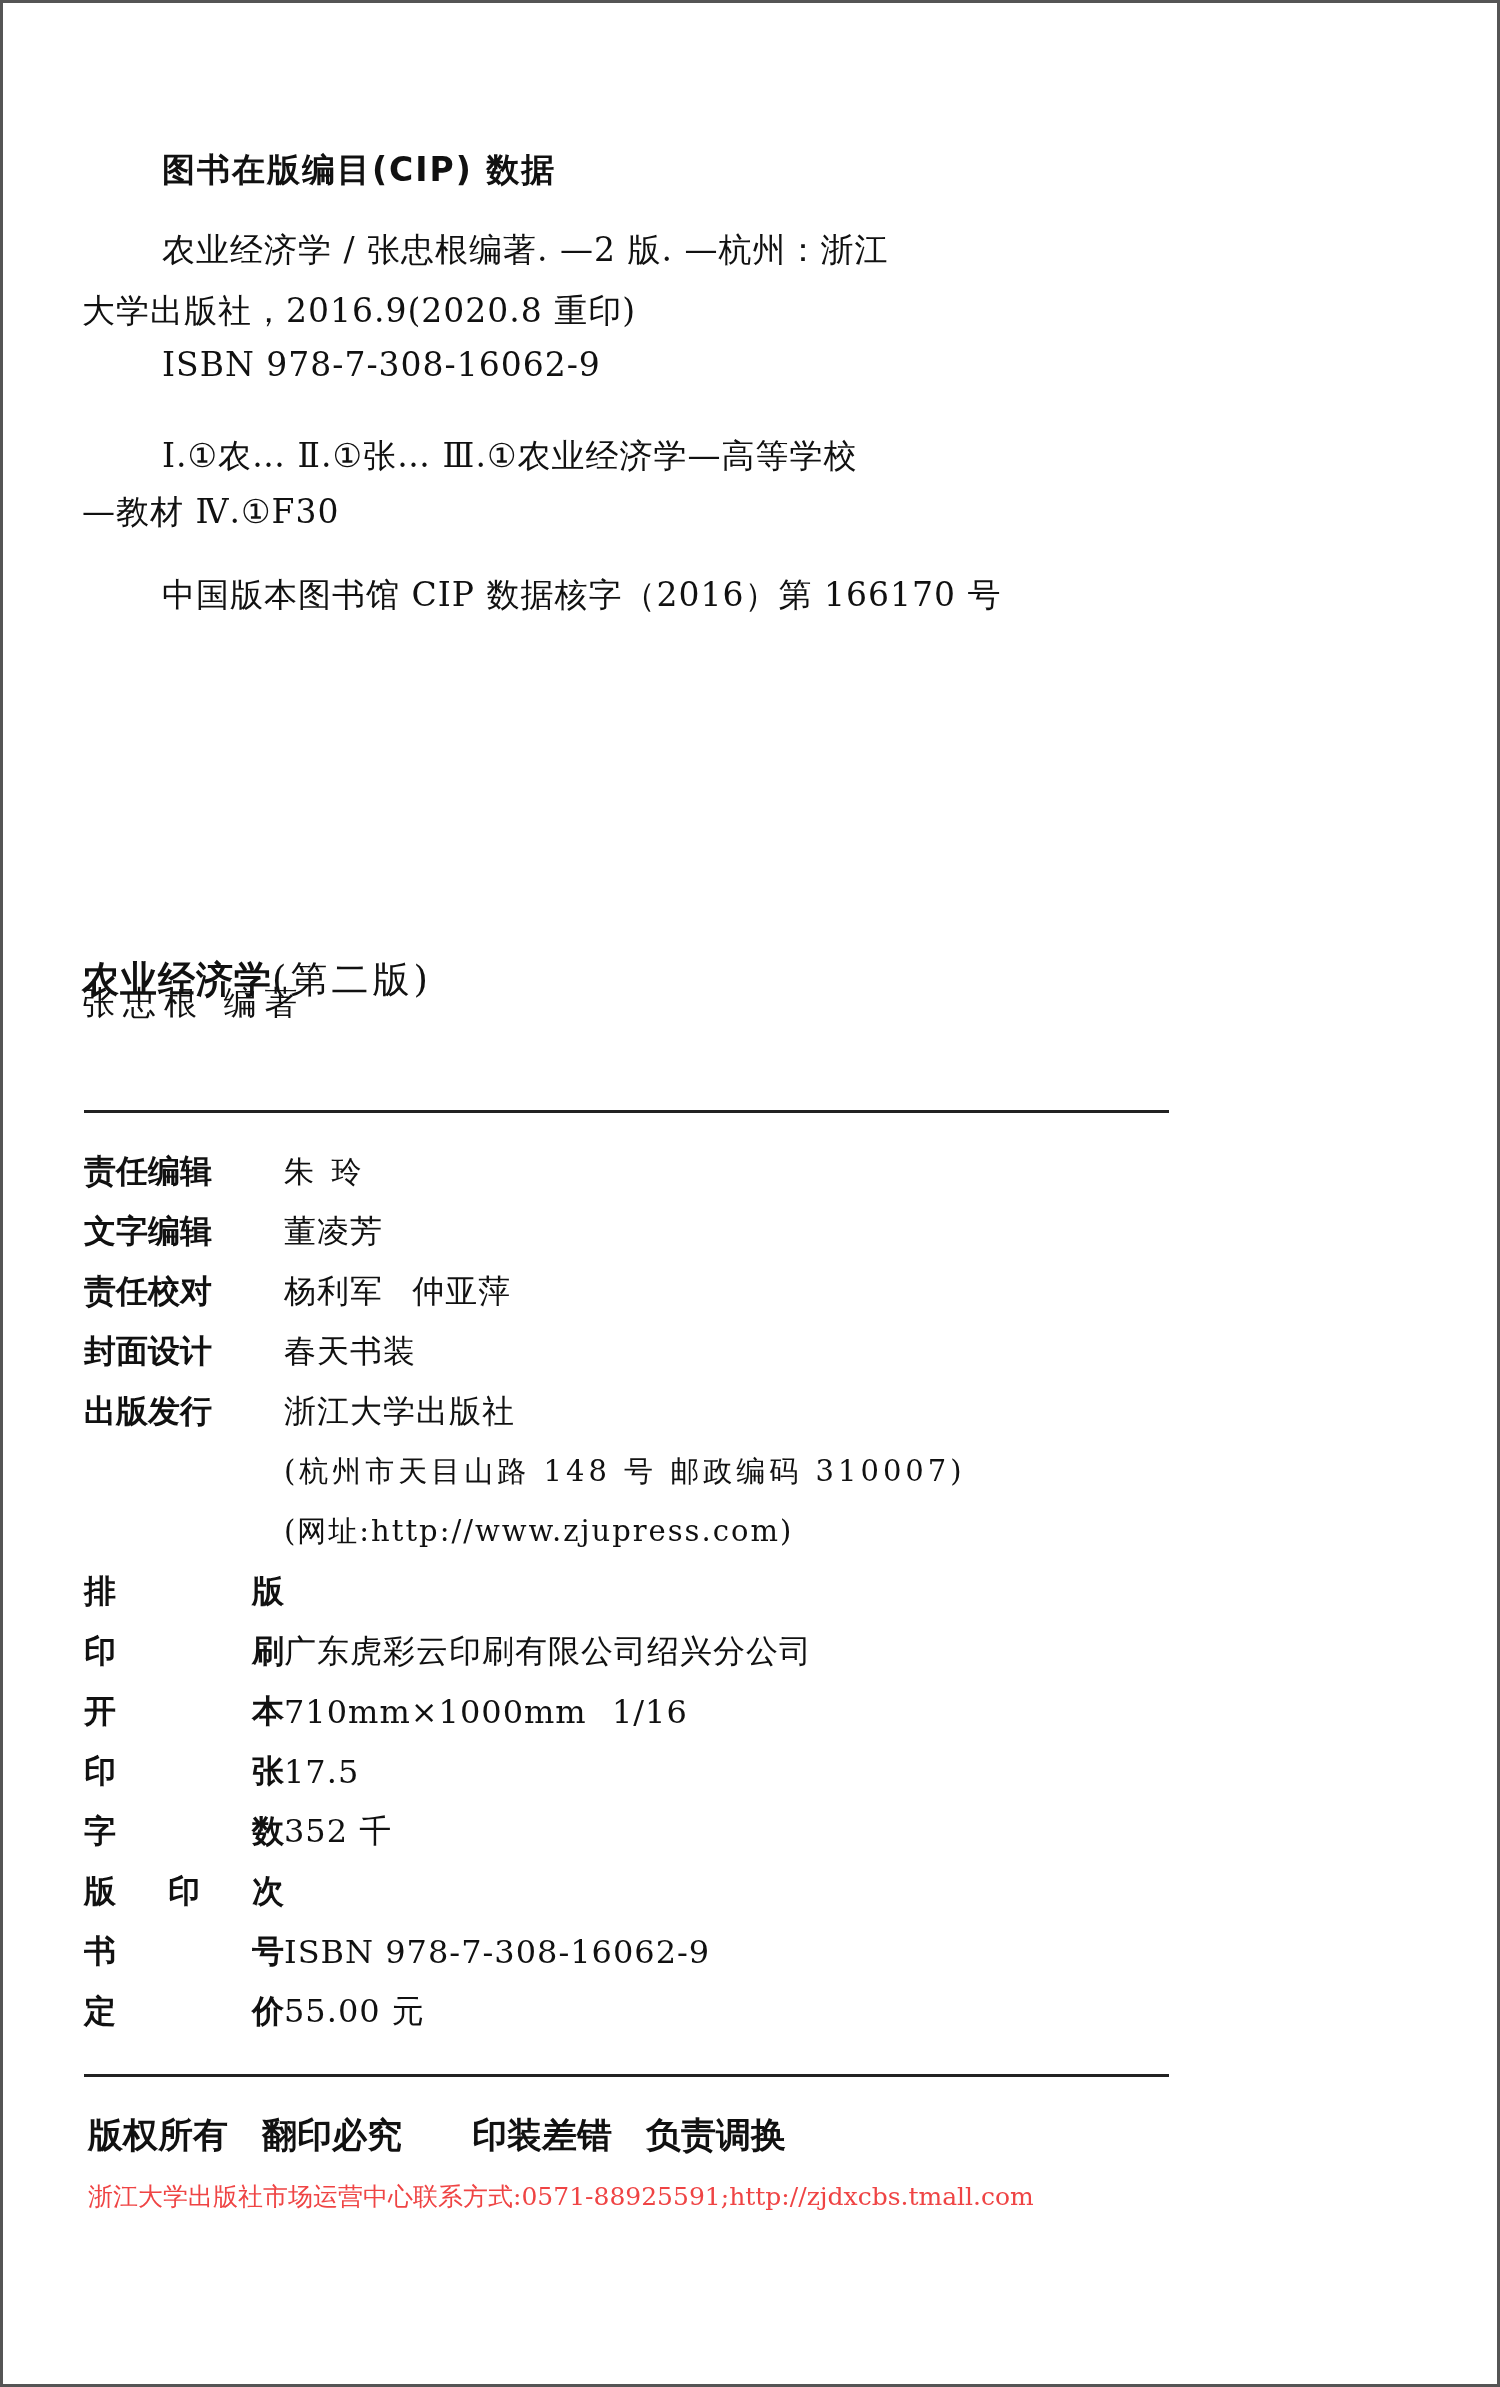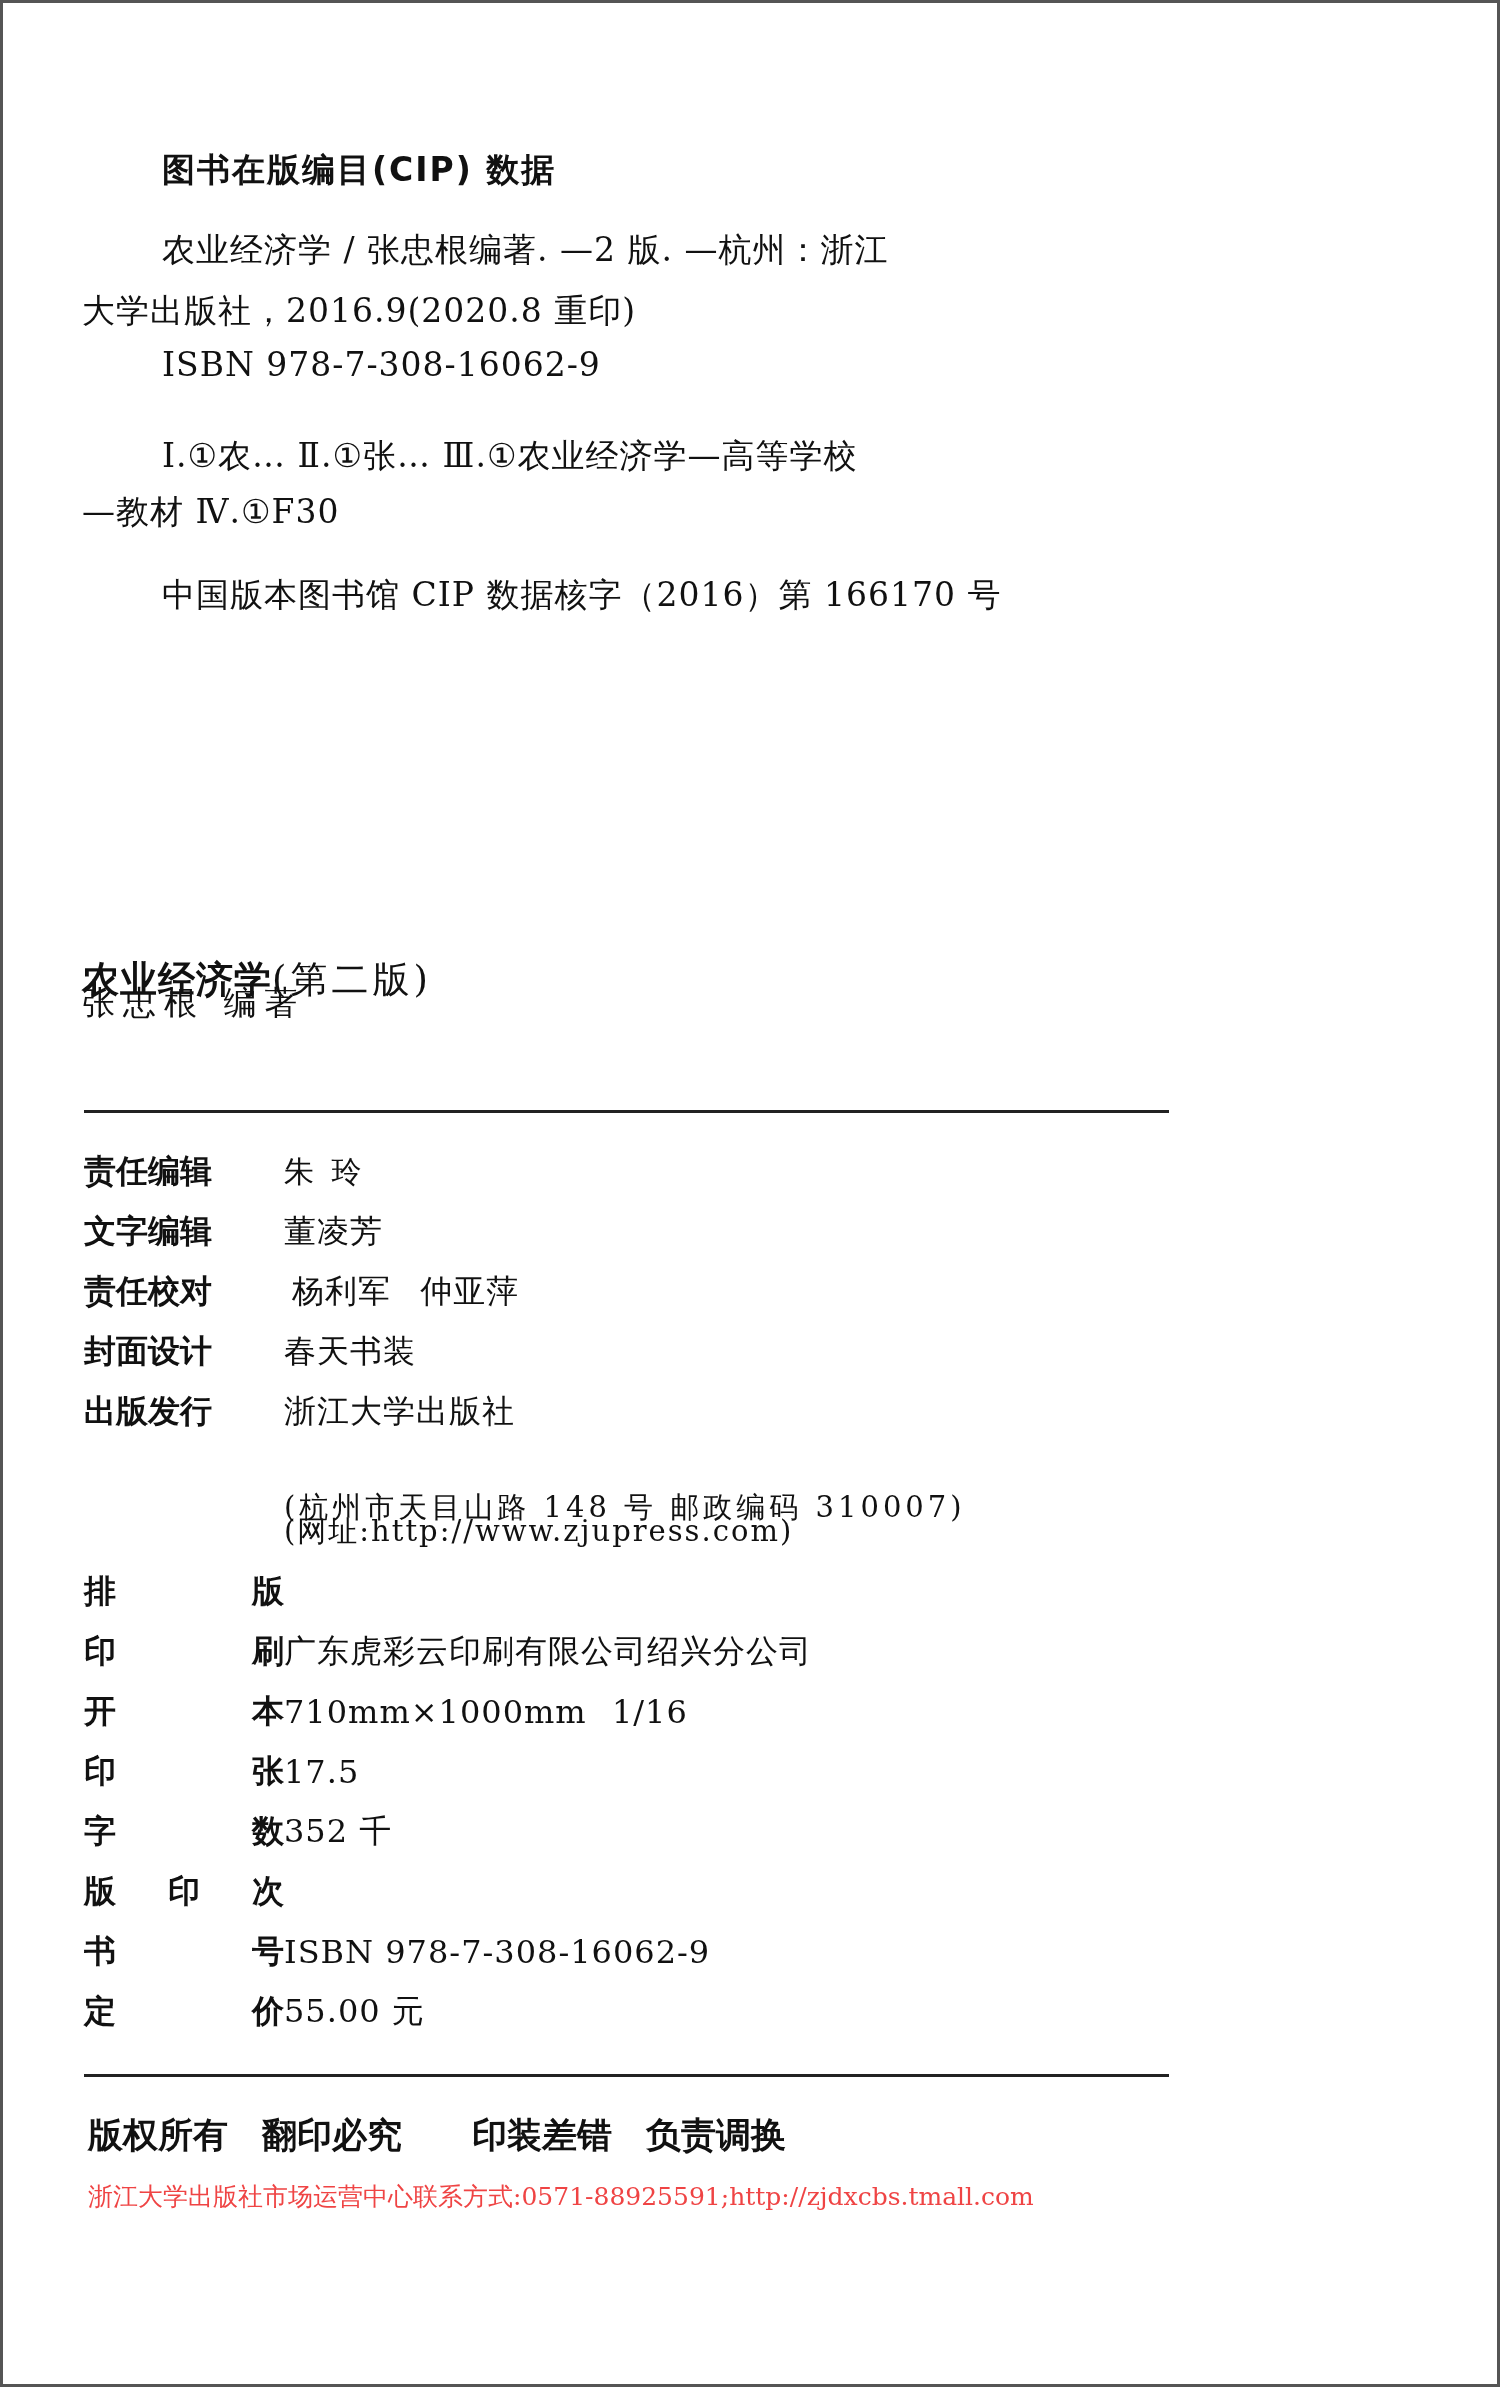--- a/index.html
+++ b/index.html
@@ -64,31 +64,31 @@
 <div class="info-row" style="top:1148px;">
   <div class="info-label">责任编辑</div>
   <div class="info-value spaced">朱  玲</div>
 </div>
 <div class="info-row" style="top:1208px;">
   <div class="info-label">文字编辑</div>
   <div class="info-value">董凌芳</div>
 </div>
 <div class="info-row" style="top:1268px;">
   <div class="info-label">责任校对</div>
-  <div class="info-value" style="word-spacing:18px;margin-left:8px;">杨利军  仲亚萍</div>
+  <div class="info-value" style="word-spacing:18px;">杨利军  仲亚萍</div>
 </div>
 <div class="info-row" style="top:1328px;">
   <div class="info-label">封面设计</div>
   <div class="info-value">春天书装</div>
 </div>
 <div class="info-row" style="top:1388px;">
   <div class="info-label">出版发行</div>
   <div class="info-value">浙江大学出版社</div>
 </div>
-<div class="info-row" style="top:1484px;align-items:center;">
+<div class="info-row" style="top:1448px;align-items:center;">
   <div class="info-label"></div>
   <div class="info-value spaced" style="font-size:29px;">(杭州市天目山路 148 号  邮政编码 310007)</div>
 </div>
 <div class="info-row" style="top:1508px;">
   <div class="info-label"></div>
   <div class="info-value spaced" style="font-size:29px; letter-spacing:2px;">(网址:http://www.zjupress.com)</div>
 </div>
 <div class="info-row" style="top:1568px;">
   <div class="info-label">
       <span>排</span>

